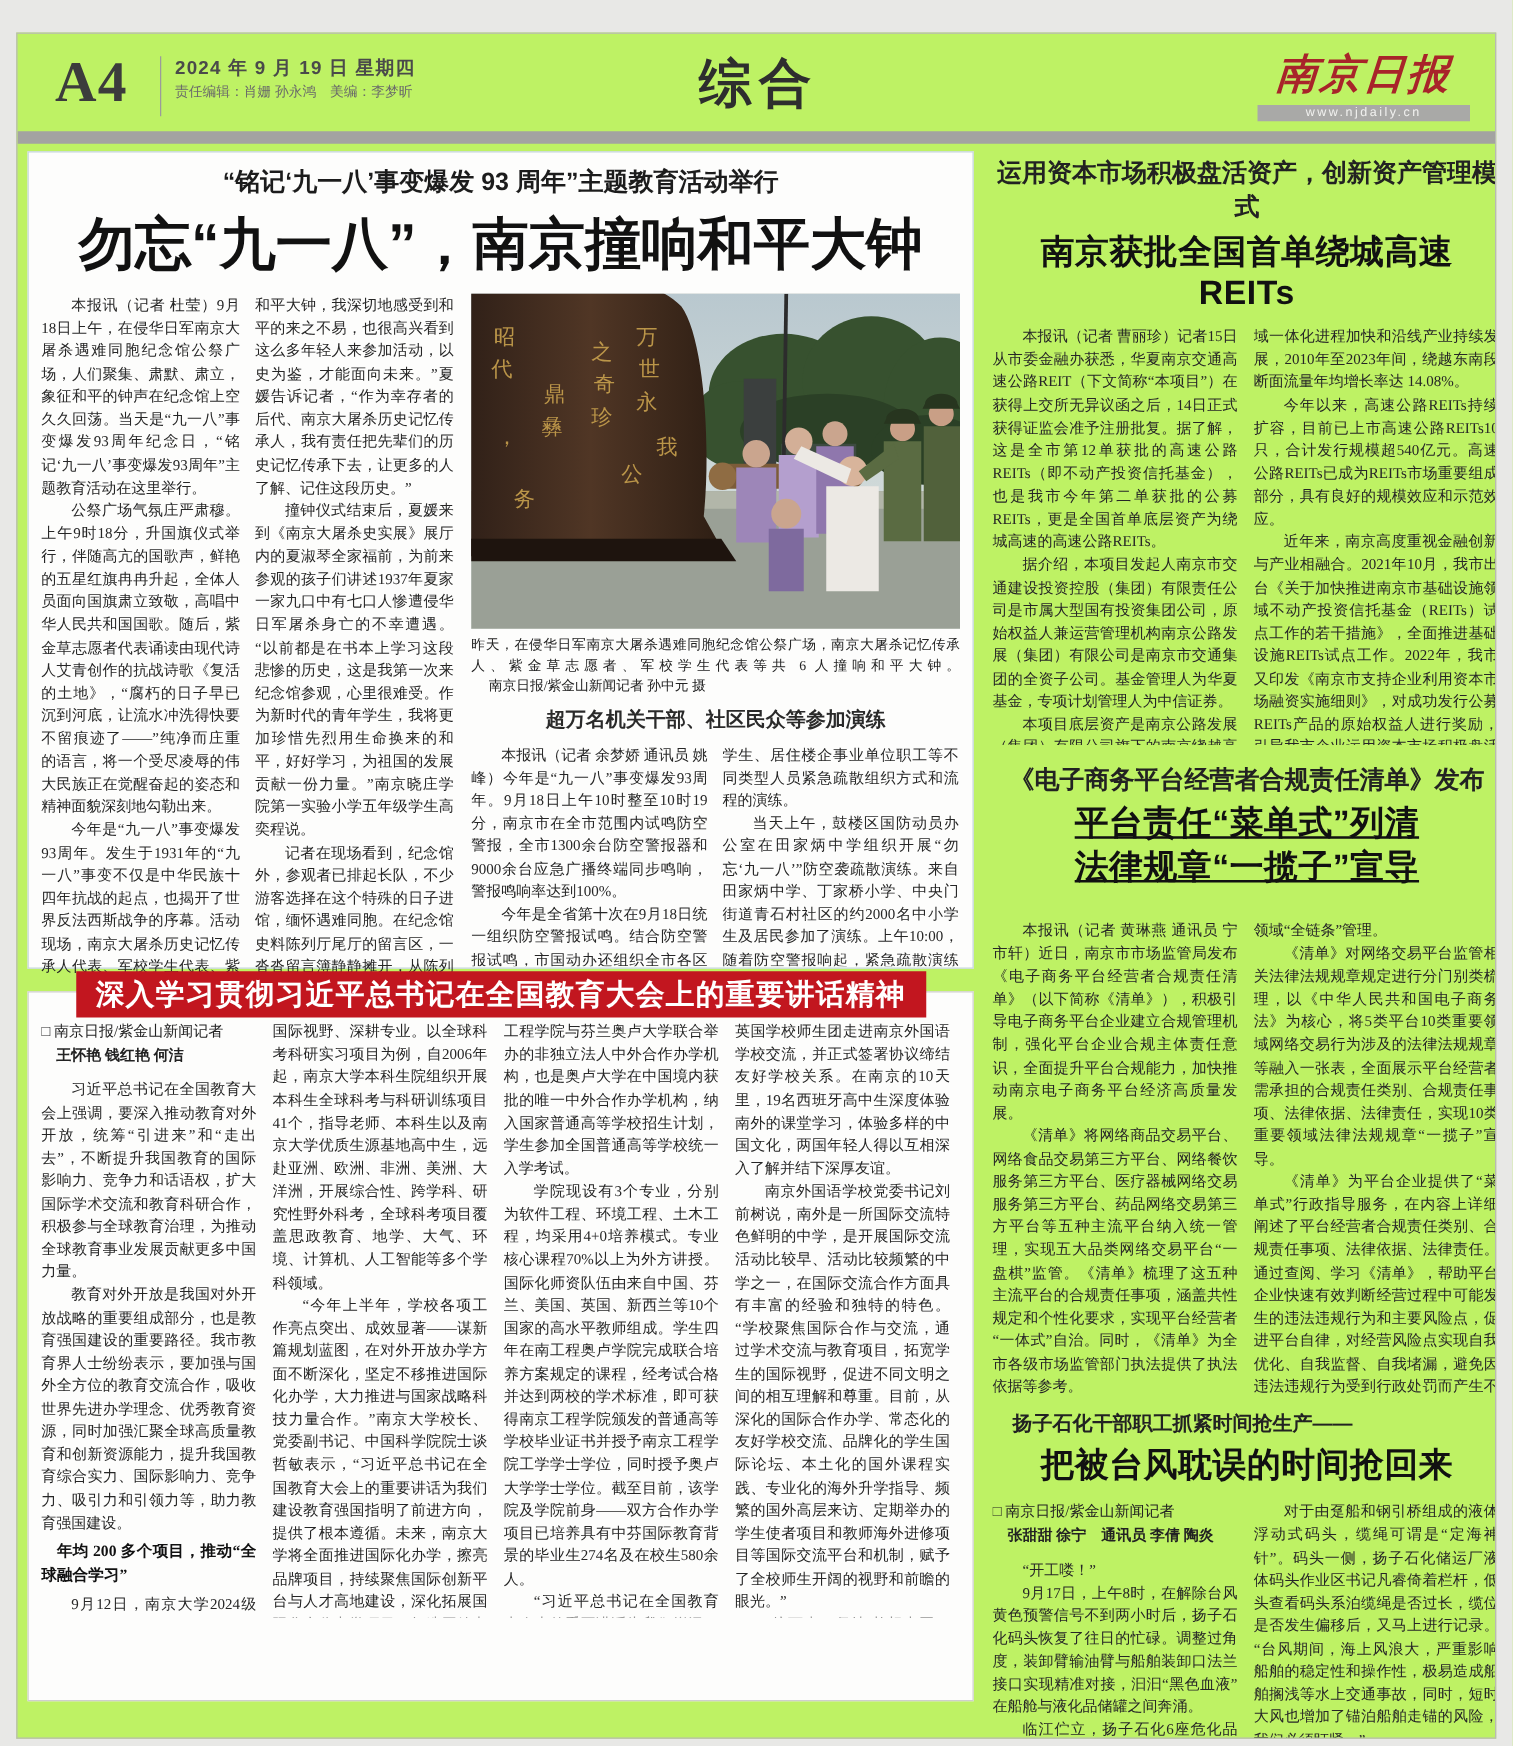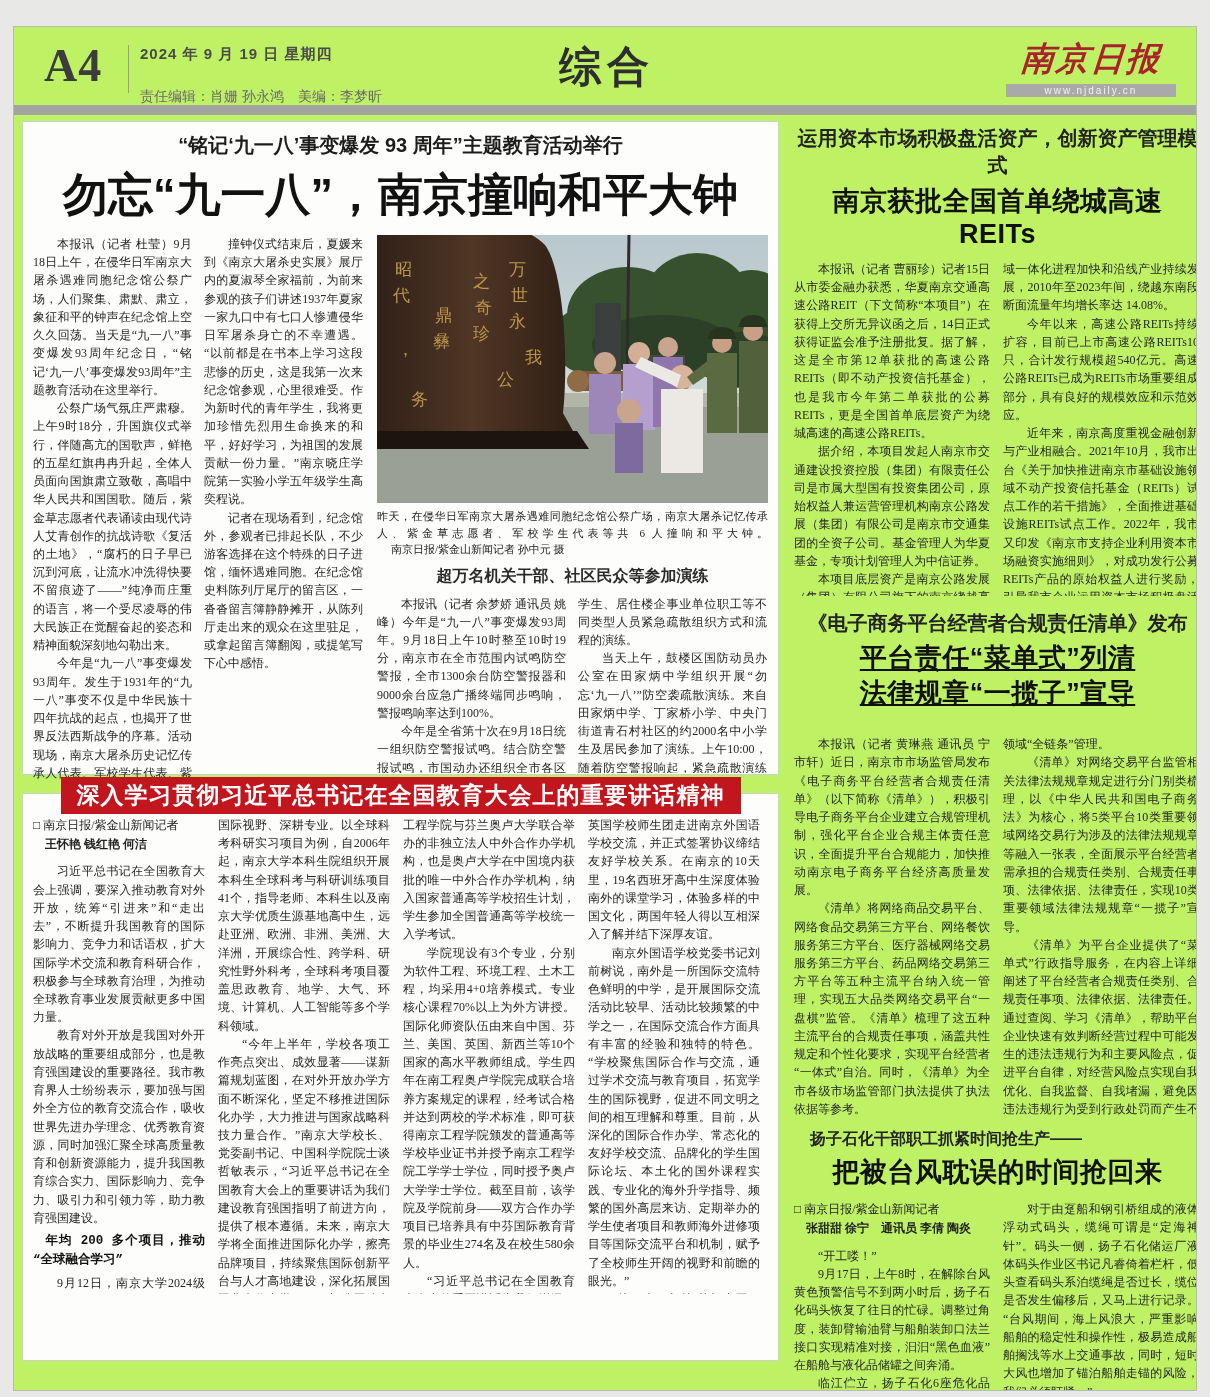--- a/index.html
+++ b/index.html
@@ -4,21 +4,21 @@
 <style>
   html,body{margin:0;padding:0;background:#e8e8e6;}
   body{width:1210px;height:1397px;position:relative;font-family:"Liberation Serif","DejaVu Serif",serif;color:#262626;}
   .page{position:absolute;left:13px;top:26px;right:13px;bottom:6px;background:#bef264;border:1px solid #b9b9b6;overflow:hidden;}
   
   .hdr{position:absolute;left:22px;right:18px;top:10px;height:62px;}
   .pageno{position:absolute;left:8px;top:2px;font-size:46px;font-weight:bold;font-family:"Liberation Serif",serif;color:#3c3c3c;letter-spacing:1px;}
   .hdr-divider{position:absolute;left:92px;top:8px;width:1px;height:48px;background:#9b9b9b;}
   .pubinfo{position:absolute;left:104px;top:8px;}
   .pub-date{font-size:15px;font-weight:bold;color:#4a4a4a;font-family:"Liberation Sans",sans-serif;letter-spacing:1px;}
-  .pub-editors{font-size:14px;color:#6a6a6a;margin-top:24px;font-family:"Liberation Sans",sans-serif;}
+  .pub-editors{font-size:11px;color:#6a6a6a;margin-top:2px;font-family:"Liberation Sans",sans-serif;}
   .section-title{position:absolute;left:0;right:0;top:2px;text-align:center;font-size:42px;font-weight:900;color:#2e2e2e;font-family:"Liberation Sans",sans-serif;letter-spacing:6px;}
   .brand{position:absolute;right:2px;top:0;width:170px;text-align:center;}
   .brand-name{font-size:33px;font-weight:900;color:#a8242a;font-family:"DejaVu Serif",serif;font-style:italic;letter-spacing:2px;transform:skewX(-4deg);}
   .brand-url{margin-top:2px;background:#a9a9a7;color:#f2f2f0;font-size:10px;letter-spacing:2px;padding:1px 0;font-family:"Liberation Sans",sans-serif;}
   .graybar{position:absolute;left:0;right:0;top:78px;height:10px;background:#a3a3a1;}
   
   .main{position:absolute;left:8px;right:8px;top:94px;bottom:6px;}
   .col-left{position:absolute;left:0;top:0;width:757px;}
   .col-right{position:absolute;left:772px;top:0;width:407px;}
   .box{border:1px solid #c3d5d9;background:#fdfdfc;}
@@ -26,21 +26,21 @@
   .bell-box{padding:8px 10px 6px;height:654px;box-sizing:border-box;}
   .kicker{text-align:center;font-size:20px;font-weight:bold;color:#1c1c1c;font-family:"Liberation Sans",sans-serif;margin:2px 0 6px;}
   .bell-title{text-align:center;font-size:45px;font-weight:900;color:#111;font-family:"Liberation Sans",sans-serif;letter-spacing:0px;margin:0 0 10px;}
   .bell-row{display:flex;gap:14px;}
   .bell-cols{display:flex;gap:12px;width:330px;flex:none;}
   .ncol{width:159px;flex:none;overflow:hidden;font-size:12px;line-height:1.52;}
   .bell-cols .ncol{height:548px;}
   .item{margin:0;text-align:justify;}
   .para{text-indent:2em;}
   .cont{text-indent:0;}
-  .subhead{font-weight:bold;font-family:Liberation Mono, monospace;font-size:12.5px;text-indent:1em;margin:5px 0 4px;color:#111;}
+  .subhead{font-weight:bold;font-family:Liberation Serif, serif;font-size:12.5px;text-indent:1em;margin:5px 0 4px;color:#111;}
   .photo-stack{width:391px;flex:none;}
   .photo{width:391px;height:268px;display:block;background:#9aa79f;}
   .caption{font-size:11px;line-height:1.5;margin-top:5px;text-align:justify;color:#222;}
   .caption .credit{margin-left:14px;white-space:nowrap;}
   
   .siren{margin-top:8px;}
   .siren-title{text-align:center;font-size:27px;font-weight:900;font-family:"Liberation Sans",sans-serif;color:#111;margin:2px 0 4px;}
   .siren-sub{text-align:center;font-size:16px;font-weight:bold;font-family:Liberation Sans, sans-serif;color:#2a2a2a;margin:0 0 8px;}
   .siren-cols{display:flex;gap:12px;}
   .siren-cols .ncol{width:189px;height:178px;}
@@ -93,20 +93,21 @@
         <div class="kicker">“铭记‘九一八’事变爆发 93 周年”主题教育活动举行</div>
         <h1 class="bell-title">勿忘“九一八”，南京撞响和平大钟</h1>
         <div class="bell-row">
           <div class="bell-cols">
             <div class="ncol">
                 <p class="item para">本报讯（记者 杜莹）9月18日上午，在侵华日军南京大屠杀遇难同胞纪念馆公祭广场，人们聚集、肃默、肃立，象征和平的钟声在纪念馆上空久久回荡。当天是“九一八”事变爆发93周年纪念日，“铭记‘九一八’事变爆发93周年”主题教育活动在这里举行。</p>
                 <p class="item para">公祭广场气氛庄严肃穆。上午9时18分，升国旗仪式举行，伴随高亢的国歌声，鲜艳的五星红旗冉冉升起，全体人员面向国旗肃立致敬，高唱中华人民共和国国歌。随后，紫金草志愿者代表诵读由现代诗人艾青创作的抗战诗歌《复活的土地》，“腐朽的日子早已沉到河底，让流水冲洗得快要不留痕迹了——”纯净而庄重的语言，将一个受尽凌辱的伟大民族正在觉醒奋起的姿态和精神面貌深刻地勾勒出来。</p>
                 <p class="item para">今年是“九一八”事变爆发93周年。发生于1931年的“九一八”事变不仅是中华民族十四年抗战的起点，也揭开了世界反法西斯战争的序幕。活动现场，南京大屠杀历史记忆传承人代表、军校学生代表、紫金草志愿者代表等6人共同撞响和平大钟，钟声久久回荡。南京大屠杀幸存者夏淑琴的孙女、南京大屠杀历史记忆传承人夏媛参加撞钟仪式。“在今天这个特殊的日子里，能参与撞响</p>
               </div>
             <div class="ncol">
+                <p class="item cont">和平大钟，我深切地感受到和平的来之不易，也很高兴看到这么多年轻人来参加活动，以史为鉴，才能面向未来。”夏媛告诉记者，“作为幸存者的后代、南京大屠杀历史记忆传承人，我有责任把先辈们的历史记忆传承下去，让更多的人了解、记住这段历史。”</p>
                 <p class="item para">撞钟仪式结束后，夏媛来到《南京大屠杀史实展》展厅内的夏淑琴全家福前，为前来参观的孩子们讲述1937年夏家一家九口中有七口人惨遭侵华日军屠杀身亡的不幸遭遇。“以前都是在书本上学习这段悲惨的历史，这是我第一次来纪念馆参观，心里很难受。作为新时代的青年学生，我将更加珍惜先烈用生命换来的和平，好好学习，为祖国的发展贡献一份力量。”南京晓庄学院第一实验小学五年级学生高奕程说。</p>
                 <p class="item para">记者在现场看到，纪念馆外，参观者已排起长队，不少游客选择在这个特殊的日子进馆，缅怀遇难同胞。在纪念馆史料陈列厅尾厅的留言区，一沓沓留言簿静静摊开，从陈列厅走出来的观众在这里驻足，或拿起留言簿翻阅，或提笔写下心中感悟。</p>
               </div>
           </div>
           <div class="photo-stack">
 
             <svg class="photo" viewBox="0 0 391 268" xmlns="http://www.w3.org/2000/svg">
               <defs>
                 <linearGradient id="sky" x1="0" y1="0" x2="0" y2="1">
                   <stop offset="0" stop-color="#b9c8cf"></stop>

